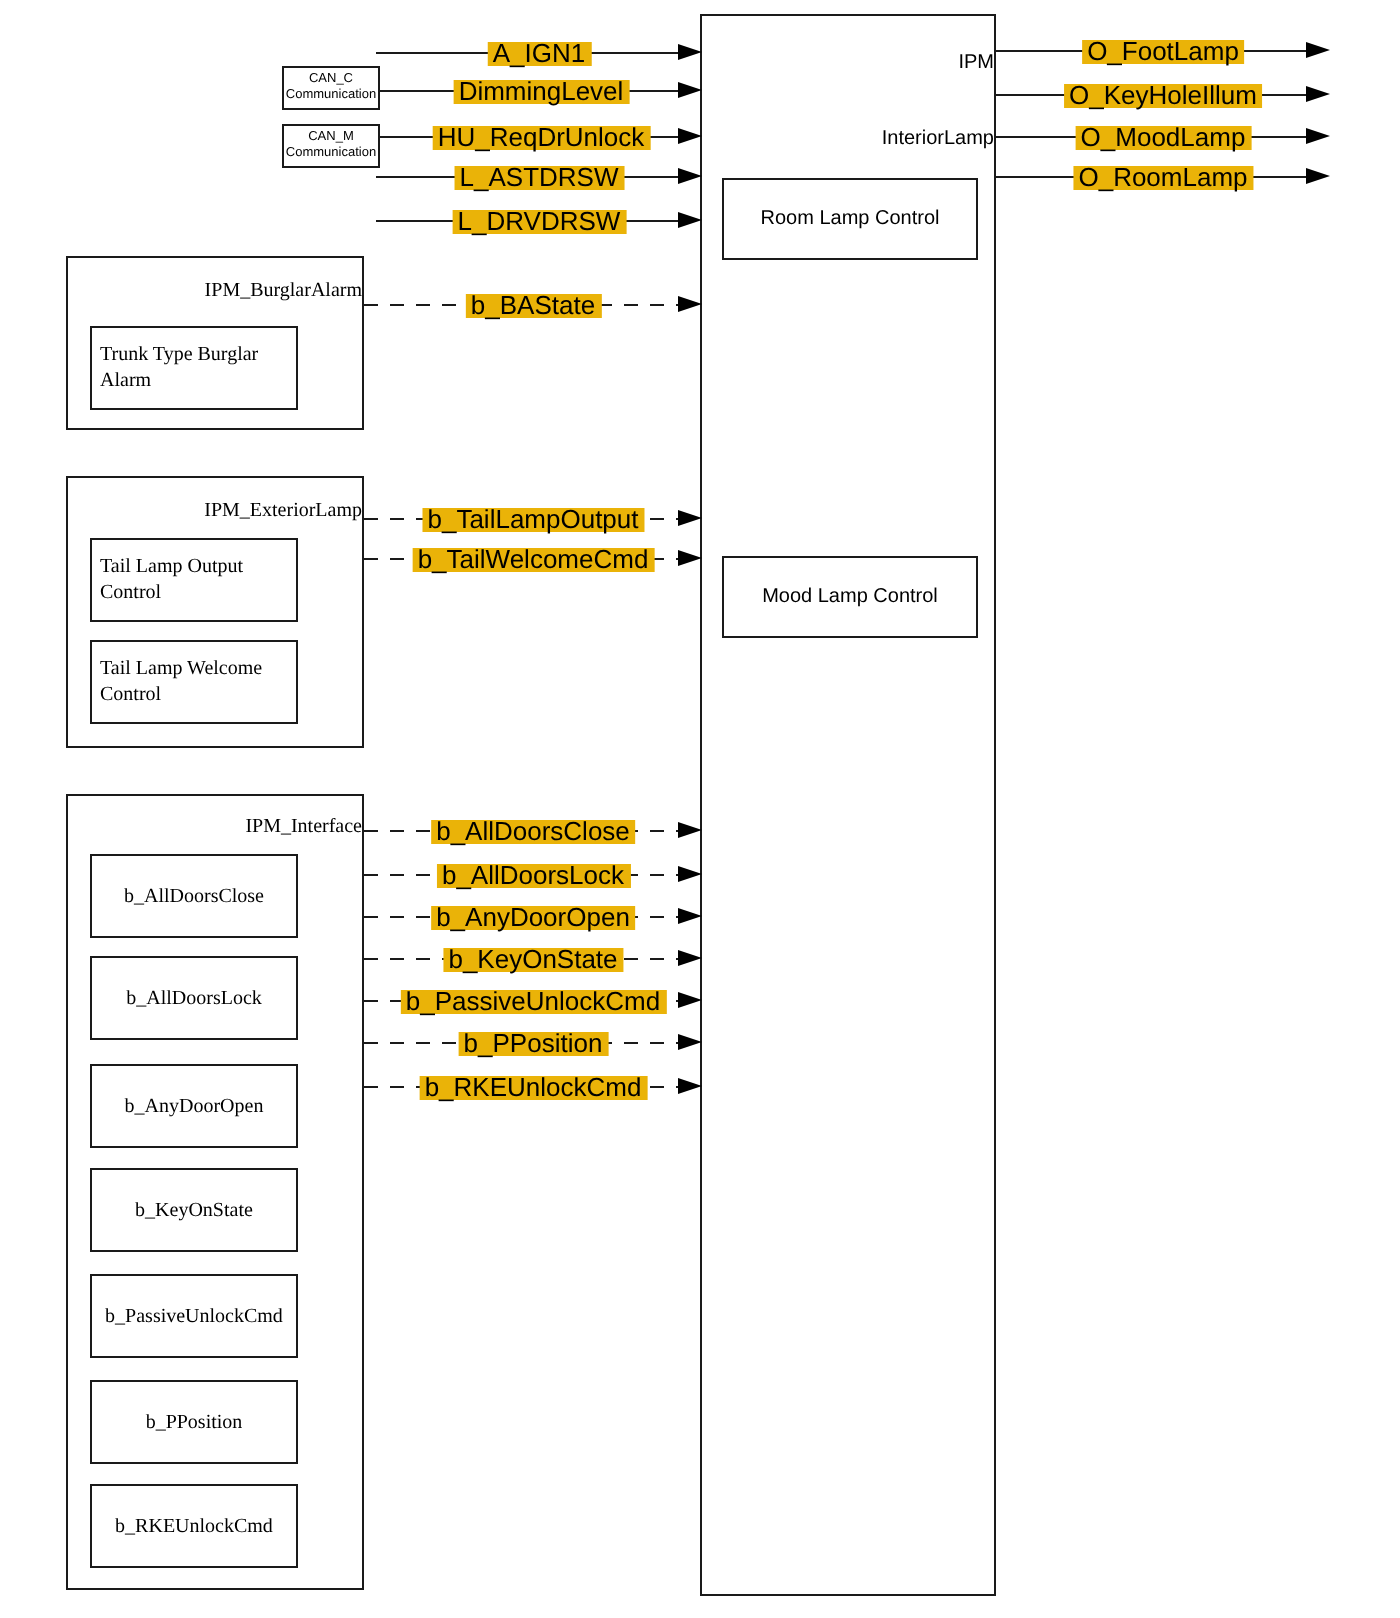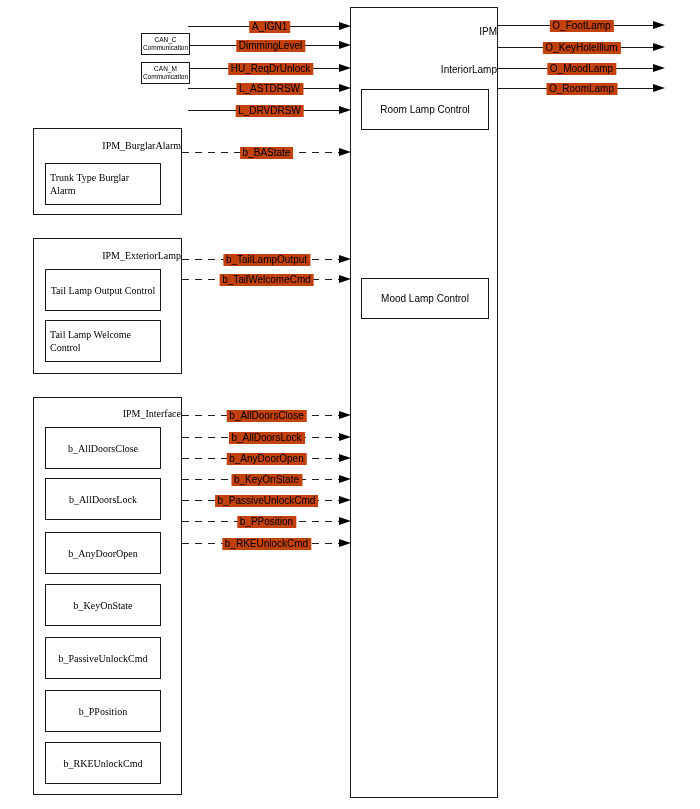--- a/index.html
+++ b/index.html
@@ -60,21 +60,21 @@
     align-items: center;
     justify-content: center;
     font-size: 6.5px;
     line-height: 8px;
     text-align: center;
     white-space: nowrap;
   }
 
   
   .left-block { left: 33px; width: 149px; font-family: Liberation Serif, serif; }
-  .left-block .inner-box { left: 11px; width: 116px; height: 42px; }
+  .left-block .inner-box { left: 11px; width: 104px; height: 42px; }
 
   
   .sig { position: absolute; height: 0; }
   .wire {
     position: absolute;
     left: 0;
     right: 11px;
     top: 0;
     height: 1px;
     background: #1a1a1a;
@@ -90,23 +90,23 @@
     height: 0;
     border-left: 12px solid #000000;
     border-top: 4px solid transparent;
     border-bottom: 4px solid transparent;
   }
   .sig-label {
     position: absolute;
     left: 50%;
     top: 1px;
     transform: translate(-50%, -50%);
-    background: #c2410c;
+    background: #eab308;
     padding: 0 3px;
-    font-size: 10px;
+    font-size: 13px;
     line-height: 12px;
     white-space: nowrap;
   }
 </style>
 </head>
 <body>
 
 <div class="canvas">
 
   <div class="block main-block">

